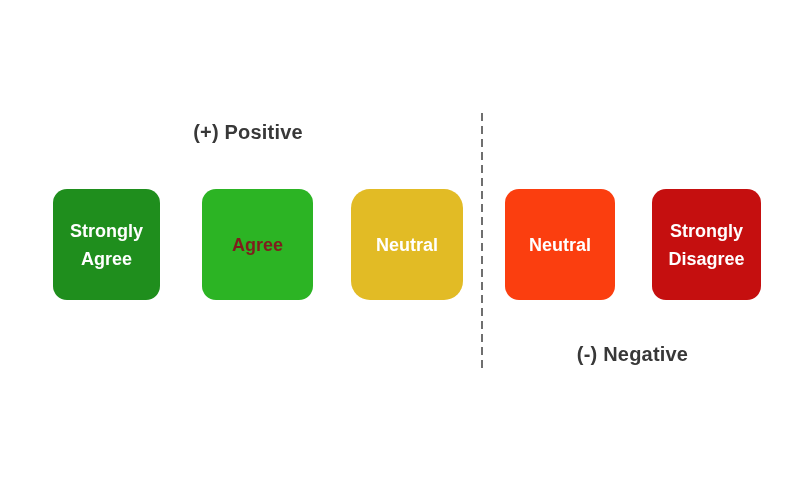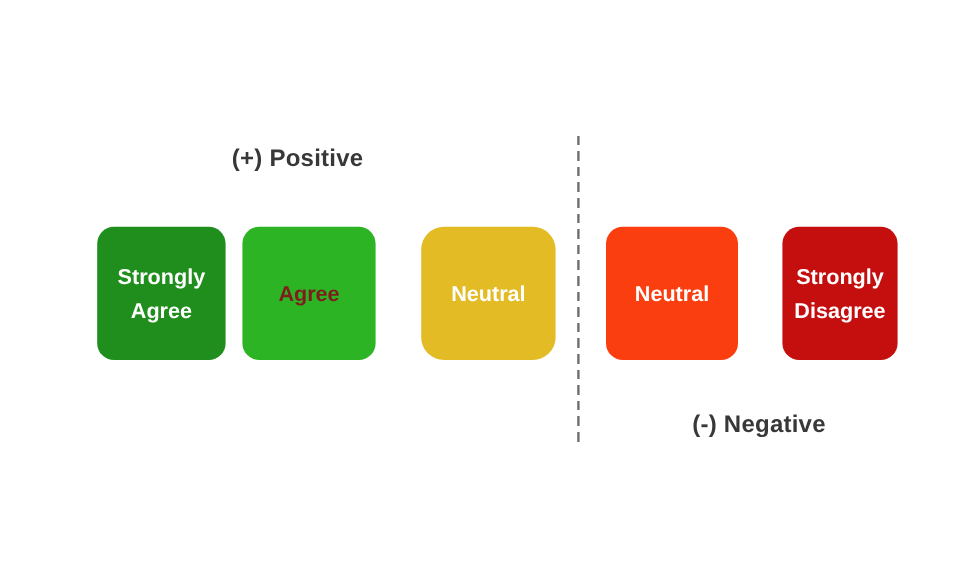--- a/index.html
+++ b/index.html
@@ -42,25 +42,25 @@
     align-items: center;
     justify-content: center;
     text-align: center;
     font-size: 18px;
     font-weight: 700;
     line-height: 28px;
     padding: 0 4px;
     box-sizing: border-box;
   }
   .box span { display: inline-block; }
-  .b1 { left: 53px;  width: 107px; margin-left: 28px; }
+  .b1 { left: 53px;  width: 107px; }
   .b2 { left: 202px; width: 111px; }
   .b3 { left: 351px; width: 112px; border-radius: 19px; }
   .b4 { left: 505px; width: 110px; }
-  .b5 { left: 652px; width: 96px; }
+  .b5 { left: 652px; width: 109px; }
   .divider {
     position: absolute;
     left: 481px;
     top: 113px;
     width: 2px;
     height: 257px;
     background: repeating-linear-gradient(
       to bottom,
       var(--divider-color, #6f6f6f) 0 8px,
       transparent 8px 13px

